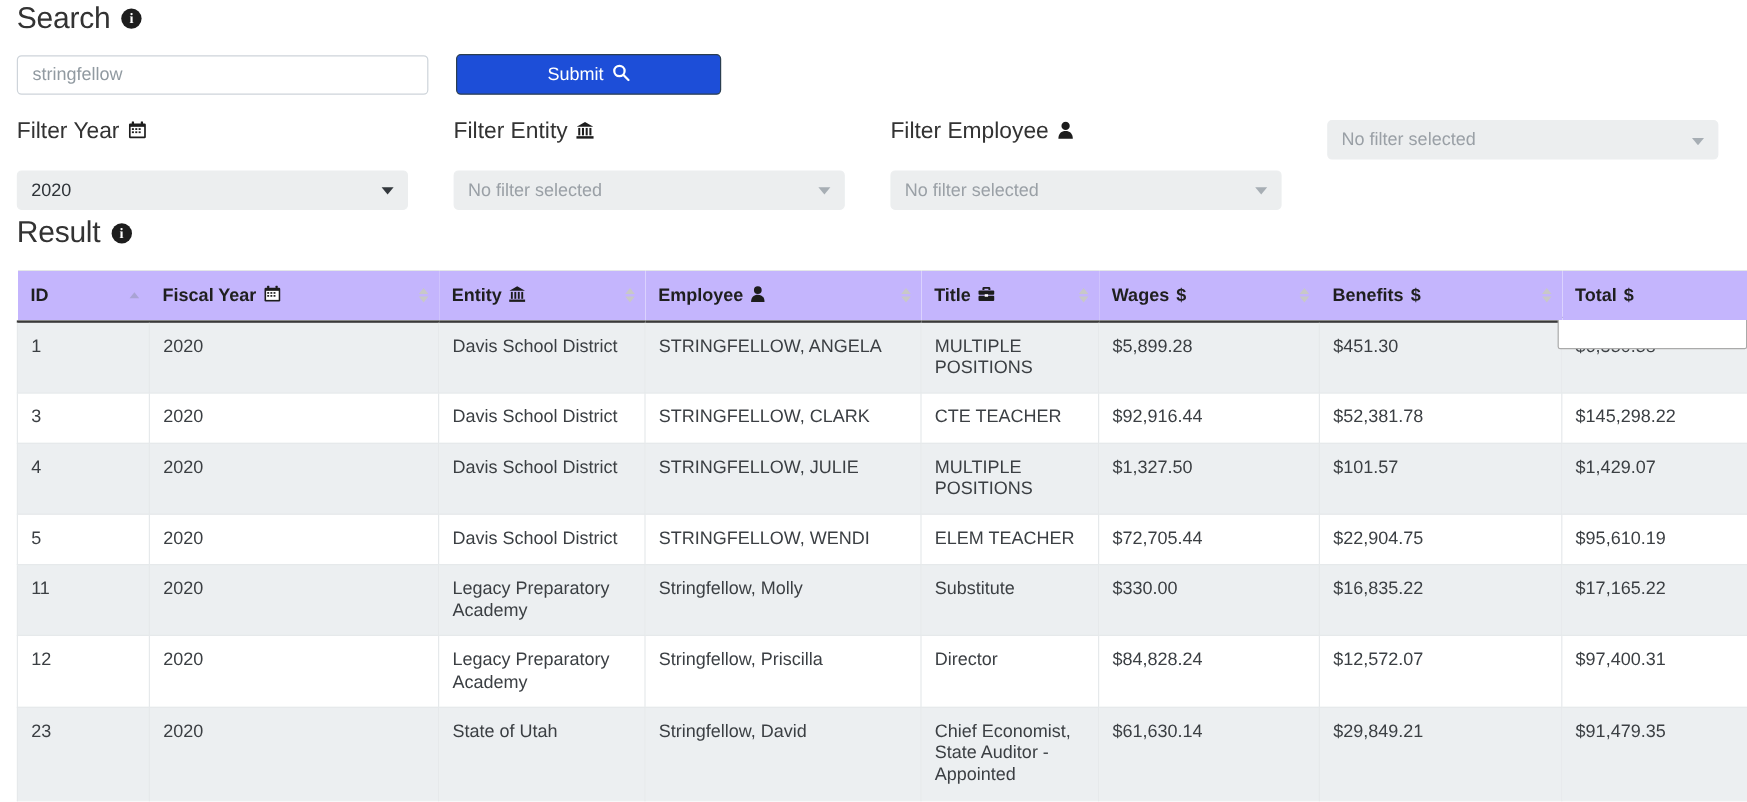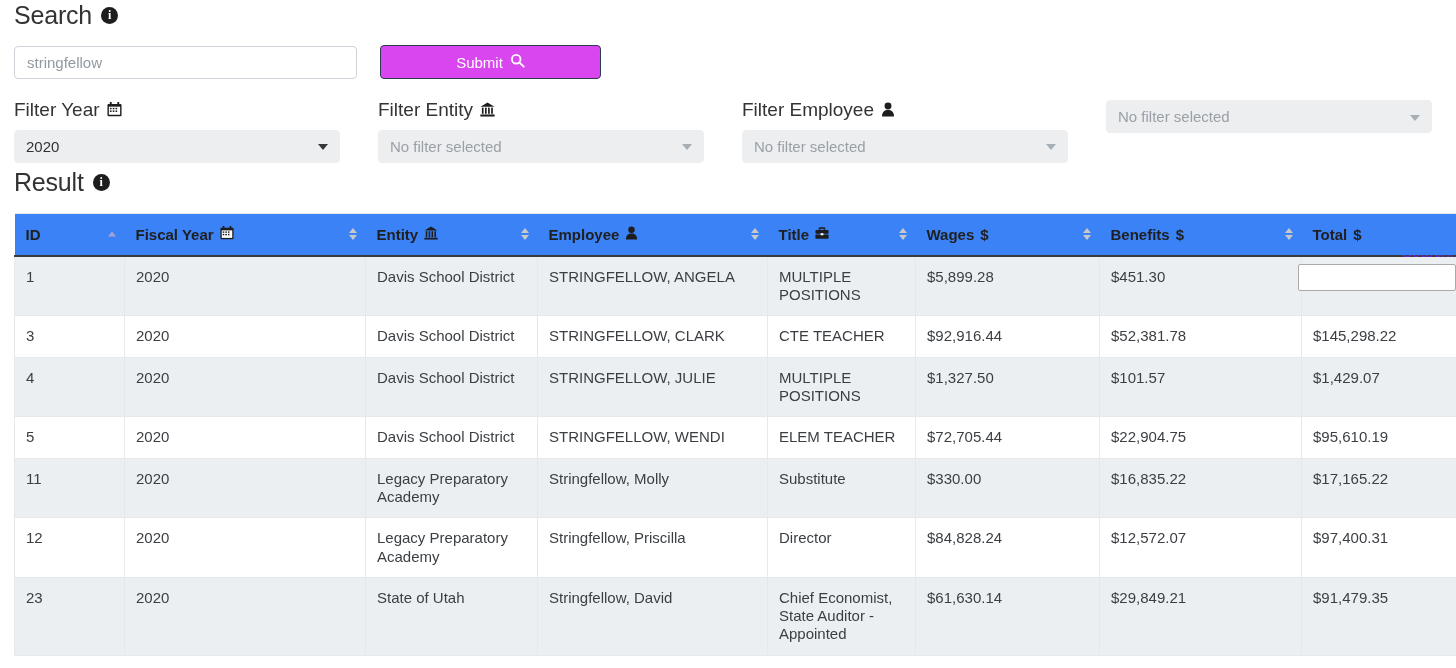--- a/index.html
+++ b/index.html
@@ -38,34 +38,34 @@
     width: 343px; height: 33px;
     border: 1px solid #ced4da; border-radius: 4px;
     padding: 4px 12px; font-size: 15px; color: #464a4c;
     background: #fff; outline: none;
     font-family: "Liberation Sans", sans-serif;
   }
   .search-input::placeholder { color: #919aa1; }
   .submit-btn {
     margin-left: 23px;
     width: 221px; height: 33px;
-    background: #d946ef; border: 1px solid #2b3e50; border-radius: 4px;
+    background: #1d4ed8; border: 1px solid #2b3e50; border-radius: 4px;
     color: #fff; font-size: 15px; font-family: "Liberation Sans", sans-serif;
     display: flex; align-items: center; justify-content: center; gap: 7px;
     cursor: pointer; padding: 16px;
   }
   .submit-btn .mag { display: inline-block; }
 
   
   .filters { display: flex; margin-top: 21px; }
   .filter-col { width: 364px; padding-right: 38px; }
   .filter-col:nth-child(2), .filter-col:nth-child(3) { width: 364px; }
   .filter-label {
     display: flex; align-items: center; gap: 7px;
-    font-size: 19px; color: #333; margin-bottom: 9px; line-height: 1.1;
+    font-size: 19px; color: #333; margin-bottom: 21px; line-height: 1.1;
   }
   .filter-select {
     position: relative;
     width: 326px; height: 33px;
     background: #eceeef; border: 1px solid #eceeef; border-radius: 4px;
     display: flex; align-items: center; padding: 0 11px;
     font-size: 15px; cursor: pointer;
   }
   .filter-select.filled { color: #2e3338; }
   .filter-select.empty { color: #9aa0a6; }
@@ -109,21 +109,21 @@
     table-layout: fixed;
     font-size: 15px;
   }
   table.data th {
     text-align: left;
     font-weight: bold; font-size: 15px; color: #1f1f1f;
     padding: 12px 11px 12px 11px;
     border-bottom: 2px solid #3a3a3a;
     border-top: 1px solid #e3e6e8;
     position: relative;
-    background: #3b82f6;
+    background: #c4b5fd;
     vertical-align: middle;
     cursor: pointer;
     white-space: nowrap;
   }
   table.data th .th-inner { display: flex; align-items: center; gap: 6px; }
   table.data th .sorter {
     position: absolute; right: 9px; top: 50%; transform: translateY(-50%);
     display: flex; flex-direction: column; gap: 2px; align-items: center;
   }
   .tri-up, .tri-dn {

